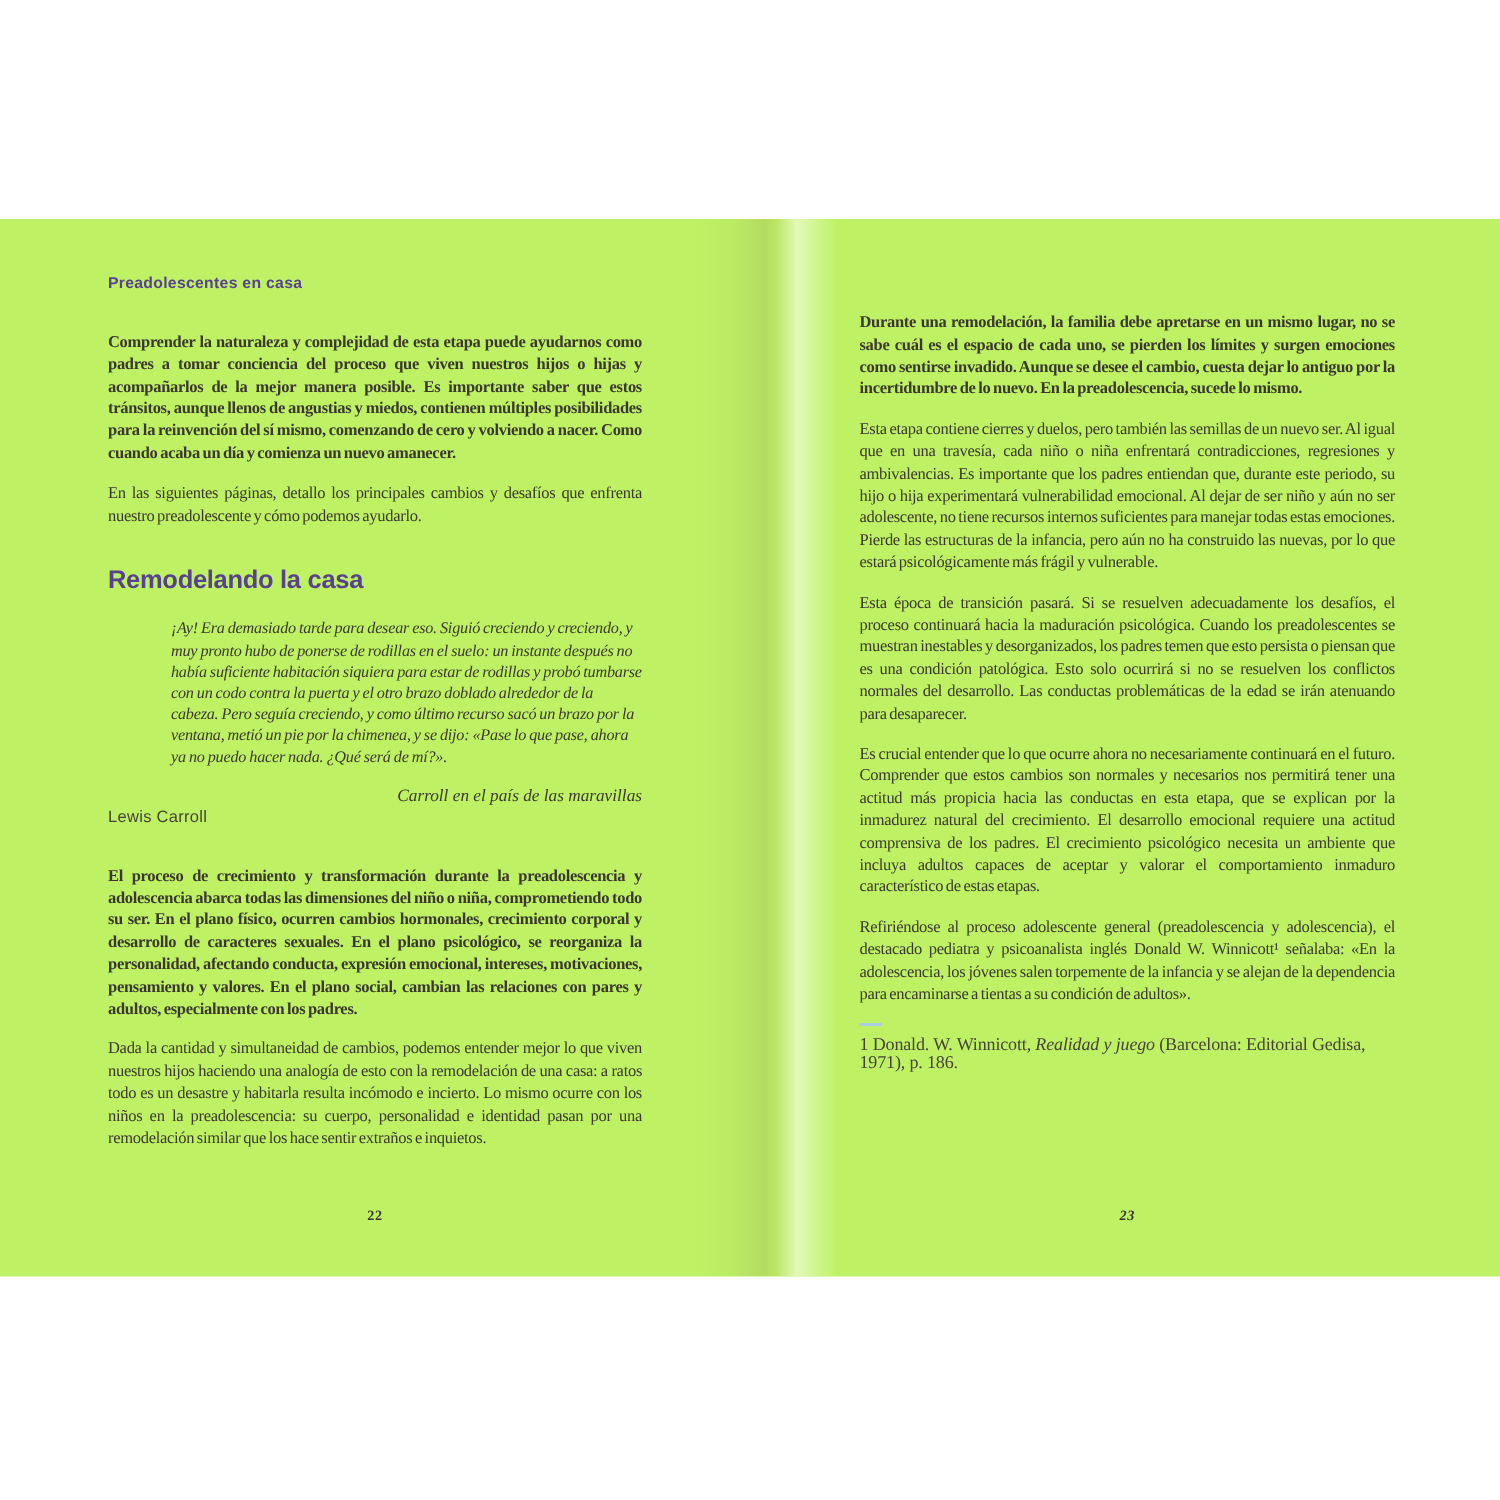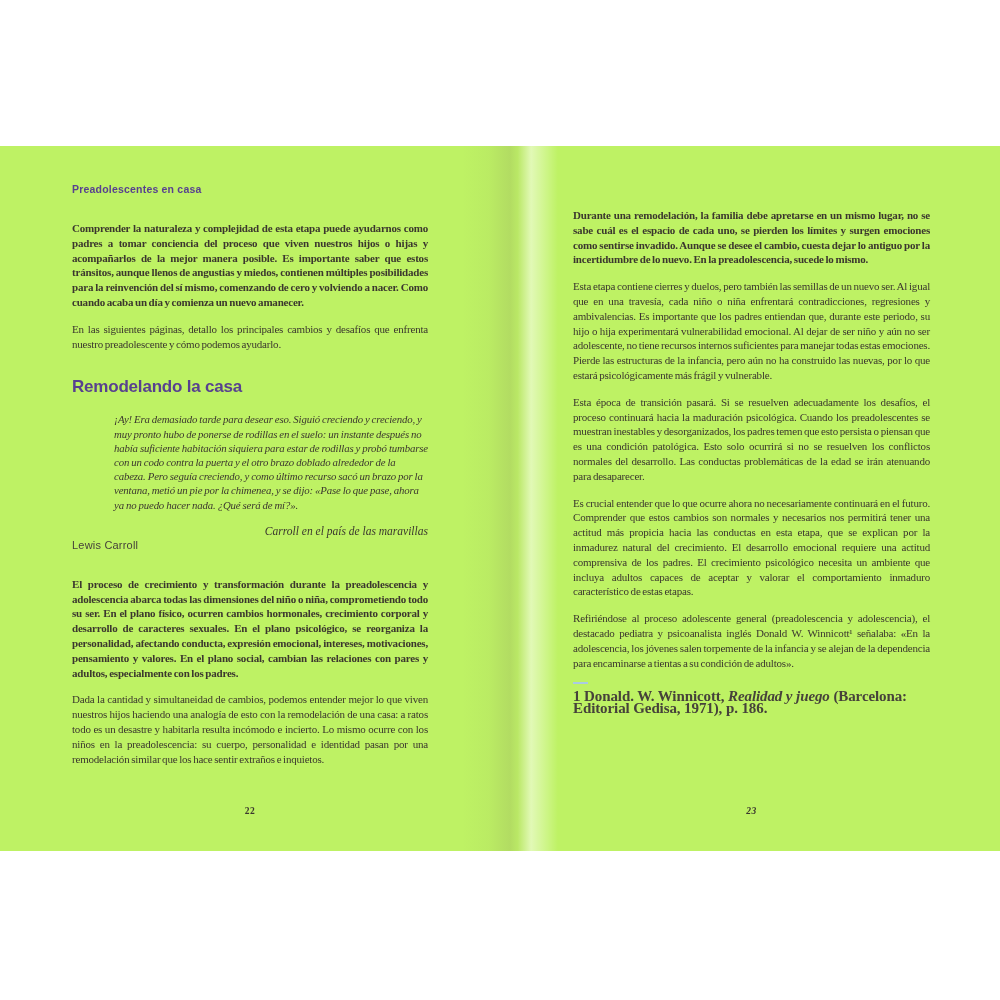--- a/index.html
+++ b/index.html
@@ -132,25 +132,24 @@
   }
 
   .footnote-rule {
     width: 15px;
     height: 2px;
     background: #a9cbe3;
     margin-top: 12px;
   }
   .footnote {
     margin-top: 6px;
-    font-size: 15px;
+    font-size: 12px;
     line-height: 12px;
     letter-spacing: -0.1px;
     color: #46423a;
-    font-weight: bold;
   }
   .fn-title { font-style: italic; }
 
   .pagenum {
     position: absolute;
     top: 660px;
     font-weight: bold;
     font-size: 9.5px;
     letter-spacing: 0.5px;
     text-align: center;

